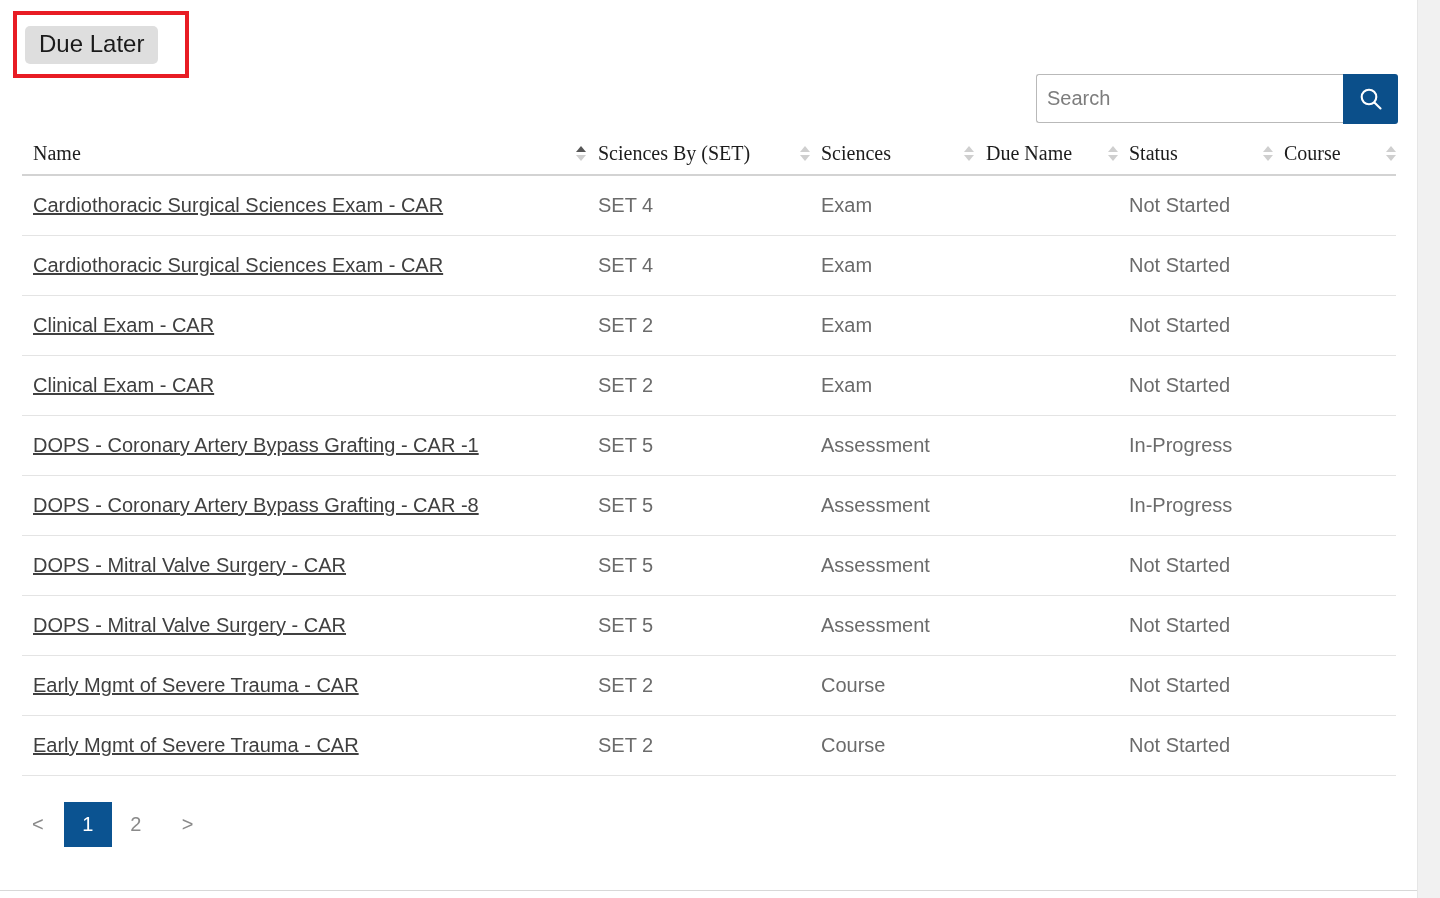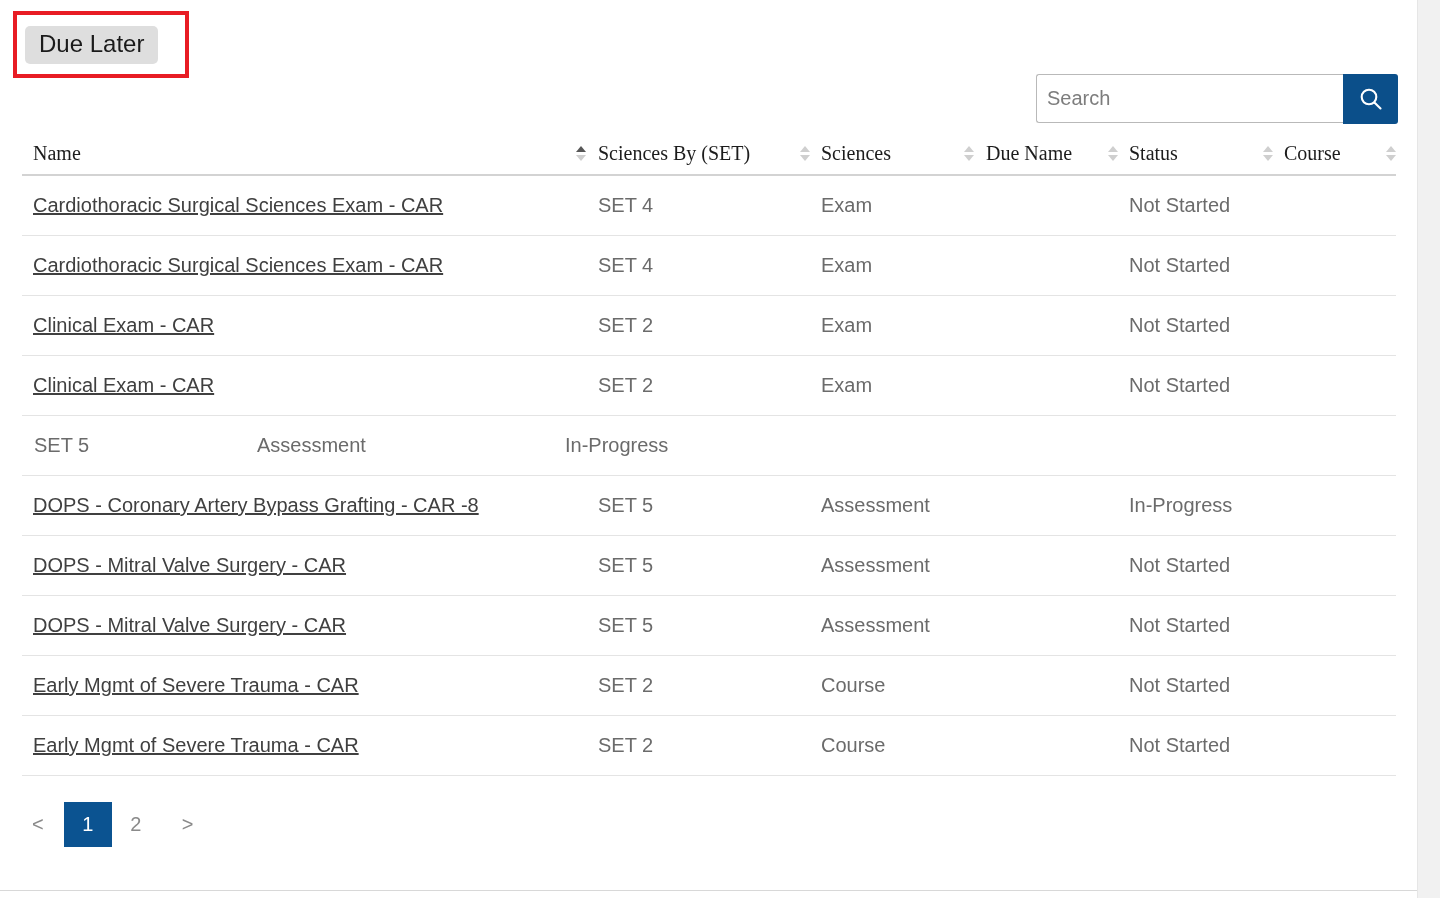--- a/index.html
+++ b/index.html
@@ -313,20 +313,21 @@
         </div>
         <div class="trow">
           <div class="td c-name"><a>Clinical Exam - CAR</a></div>
           <div class="td c-complete">SET 2</div>
           <div class="td c-category">Exam</div>
           <div class="td c-duedate"></div>
           <div class="td c-status">Not Started</div>
           <div class="td c-outcome"></div>
         </div>
         <div class="trow">
+          <div class="td c-name"><a>DOPS - Coronary Artery Bypass Grafting - CAR -1</a></div>
           <div class="td c-complete">SET 5</div>
           <div class="td c-category">Assessment</div>
           <div class="td c-duedate"></div>
           <div class="td c-status">In-Progress</div>
           <div class="td c-outcome"></div>
         </div>
         <div class="trow">
           <div class="td c-name"><a>DOPS - Coronary Artery Bypass Grafting - CAR -8</a></div>
           <div class="td c-complete">SET 5</div>
           <div class="td c-category">Assessment</div>

